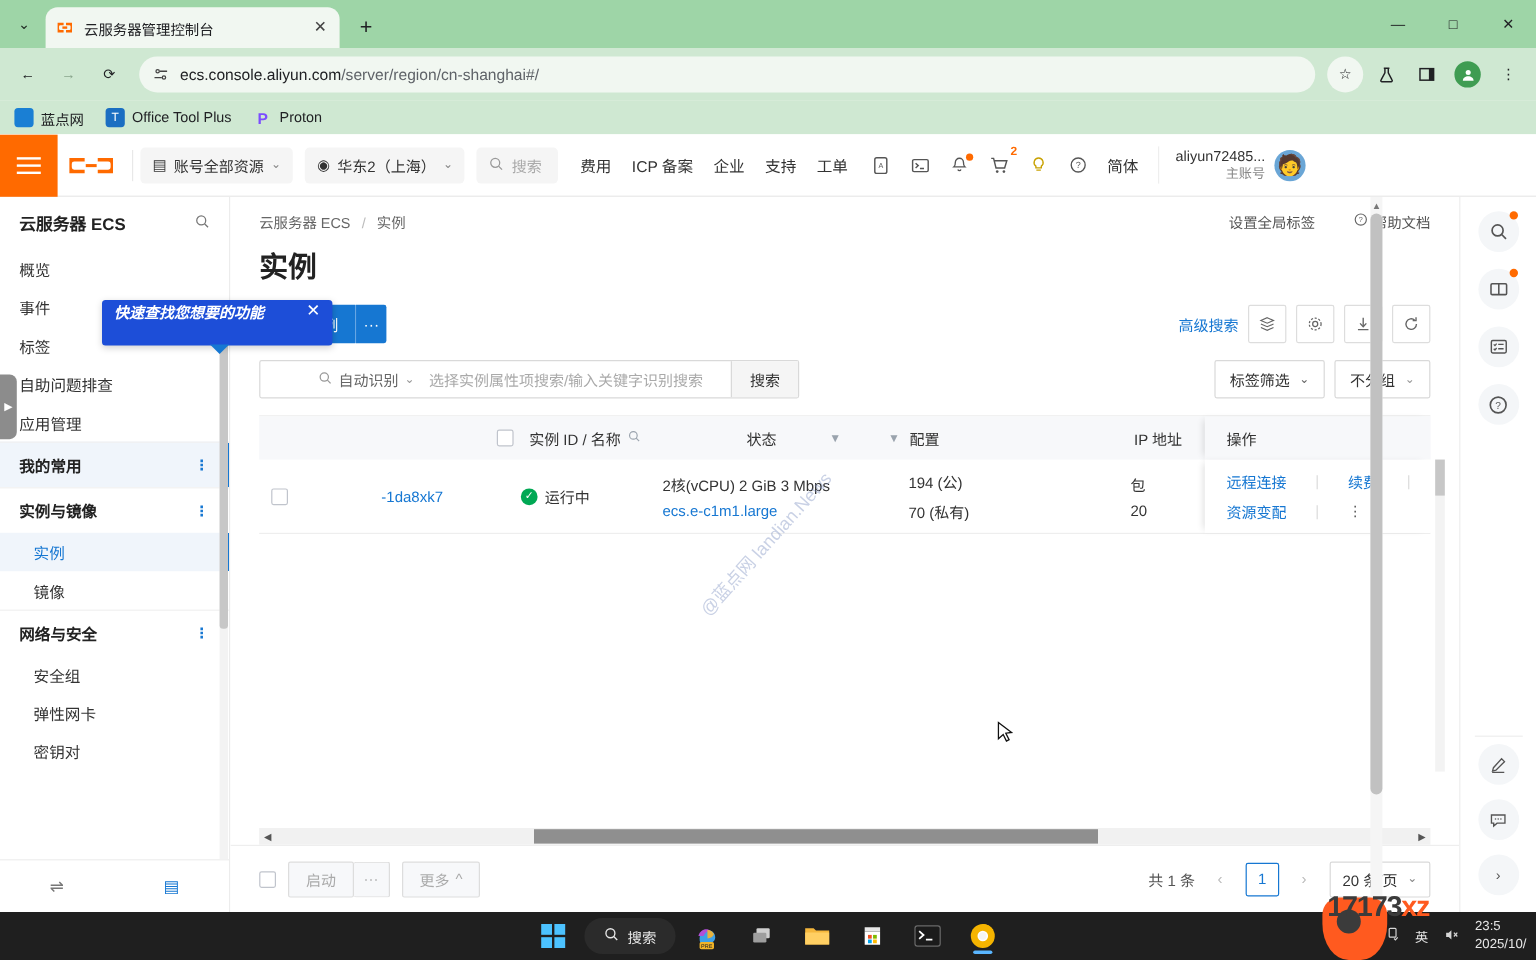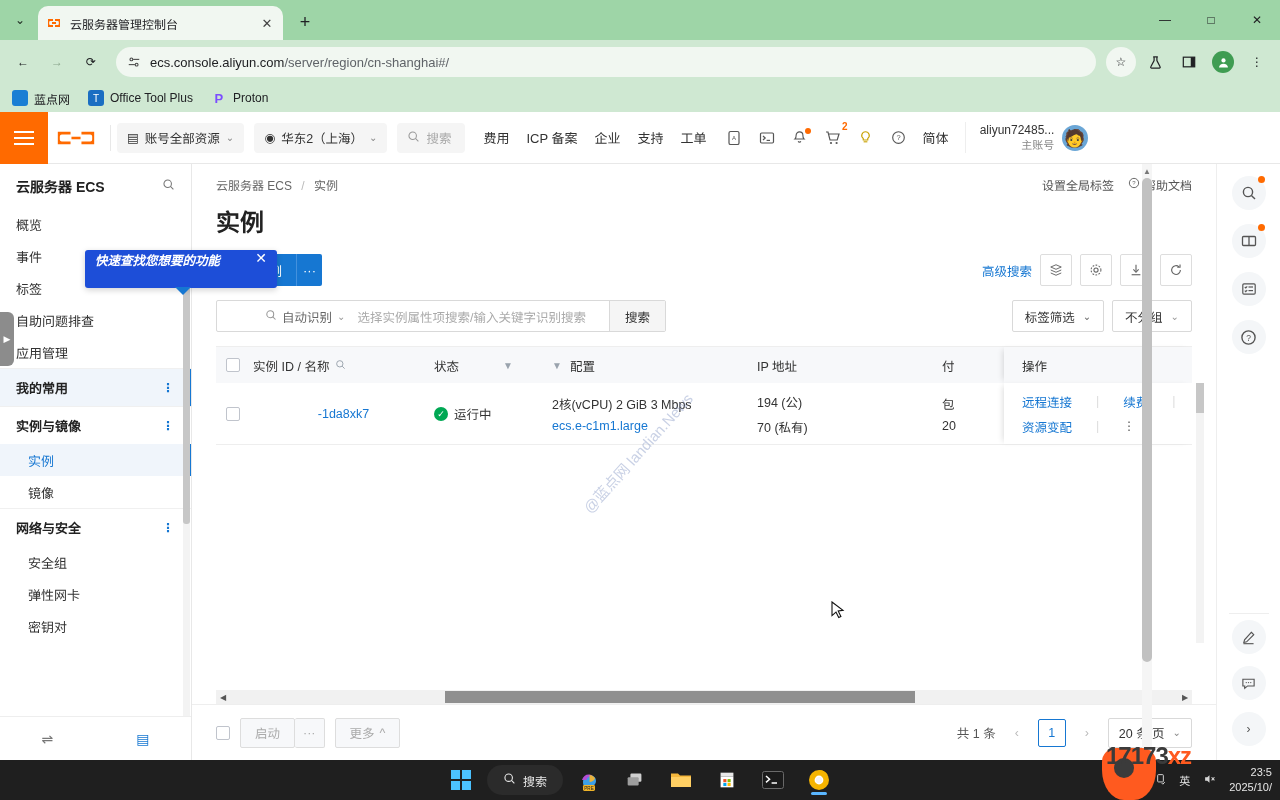--- a/index.html
+++ b/index.html
@@ -143,21 +143,21 @@
   .sb-vscroll .arr.up { top:0; }
   .sb-handle {
     position:absolute; left:0; top:148px; width:14px; height:54px; background:#8c8c8c;
     border-radius:0 6px 6px 0; display:flex; align-items:center; justify-content:center; color:#fff; font-size:9px;
   }
 
   .content { flex:1; position:relative; background:#fff; overflow:hidden; }
   .crumbs { display:flex; align-items:center; justify-content:space-between; padding:12px 24px 0 24px; }
   .crumbs .left { font-size:12px; color:#666; }
   .crumbs .left .sep { color:#bbb; margin:0 6px; }
-  .crumbs .right { display:flex; align-items:center; gap:14px; font-size:12px; color:#555; }
+  .crumbs .right { display:flex; align-items:center; gap:32px; font-size:12px; color:#555; }
   .crumbs .right .link { display:flex; align-items:center; gap:4px; }
   .page-title { font-size:24px; font-weight:bold; color:#222; padding: 10px 24px 0 24px; }
 
   .action-row { display:flex; align-items:center; justify-content:space-between; padding: 16px 24px 0 24px; }
   .btn-primary {
     height:32px; background:#1677d2; color:#fff; font-size:13px; display:flex; align-items:center;
     padding:0 14px; border-radius:2px 0 0 2px;
   }
   .btn-primary-more {
     height:32px; width:26px; background:#1677d2; color:#fff; display:flex; align-items:center; justify-content:center;
@@ -182,21 +182,21 @@
   }
   .dd-btn {
     height:32px; border:1px solid #d9d9d9; border-radius:2px; background:#fff; display:flex;
     align-items:center; gap:8px; padding:0 12px; font-size:12.5px; color:#333;
   }
   .filter-right { display:flex; gap:8px; }
 
   
   .table-wrap { margin: 14px 24px 0 24px; position:relative; border-top:1px solid #eee; }
   .thead {
-    height:36px; background:#f7f8fa; display:flex; align-items:center; font-size:12.5px; color:#333; position:relative;
+    height:36px; background:#f7f8fa; display:flex; align-items:center; font-size:12.5px; color:#333; position:relative;justify-content:flex-end;
   }
   .cellc { display:flex; align-items:center; height:100%; }
   .c-check { width:33px; justify-content:center; }
   .c-id { width:185px; gap:6px; padding-left:4px; }
   .c-status { width:118px; gap:6px; }
   .c-conf { width:205px; }
   .c-ip { width:185px; }
   .c-pay { width:62px; }
   .hdr-funnel { color:#9aa3ad; font-size:10px; }
   .hdr-srch { color:#9aa3ad; font-size:11px; }
@@ -304,21 +304,21 @@
     content:""; position:absolute; bottom:2px; left:50%; transform:translateX(-50%);
     width:16px;height:3px;border-radius:2px;background:#5ab6ff;
   }
   .tb-search {
     height:30px; background:#2b2b2b; border-radius:15px; display:flex; align-items:center; gap:7px;
     padding:0 16px; color:#e6e6e6; font-size:12px;
   }
   .tb-right {
     position:absolute; right:8px; display:flex; align-items:center; gap:12px; color:#e6e6e6; font-size:11px;
   }
-  .tb-clock { text-align:right; line-height:1.35; font-size:11px; color:#e6e6e6; }
+  .tb-clock { text-align:left; line-height:1.35; font-size:11px; color:#e6e6e6; }
   .win-logo { display:grid; grid-template-columns: 9px 9px; grid-template-rows: 9px 9px; gap:2px; }
   .win-logo i { background:#4cc2ff; display:block; }
 </style>
 </head>
 <body>
 
 <div class="browser">
 
   <div class="tabstrip">
     <div class="tab-listall">

